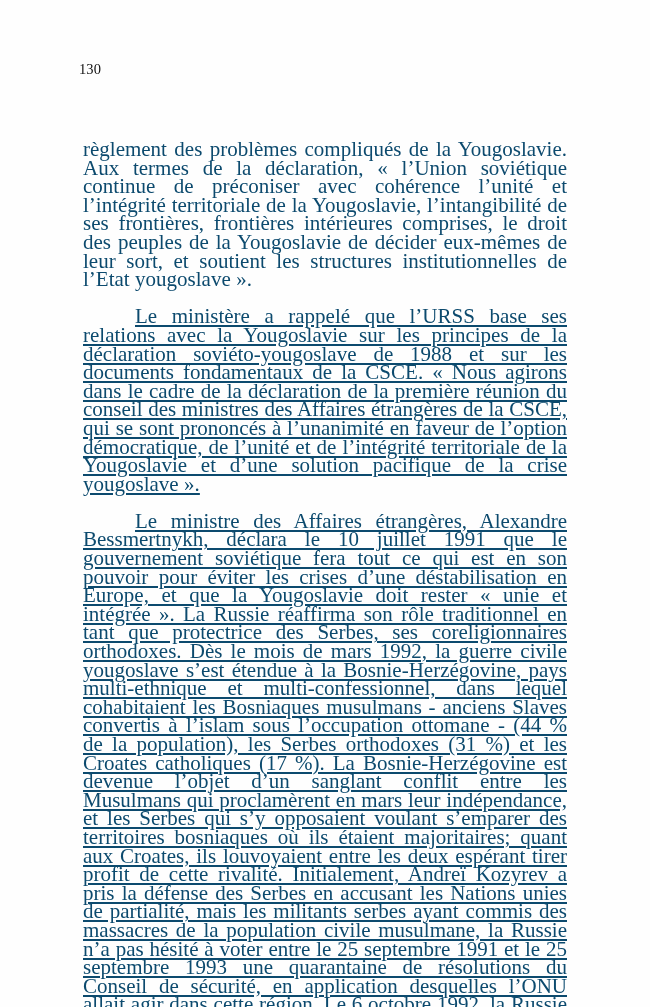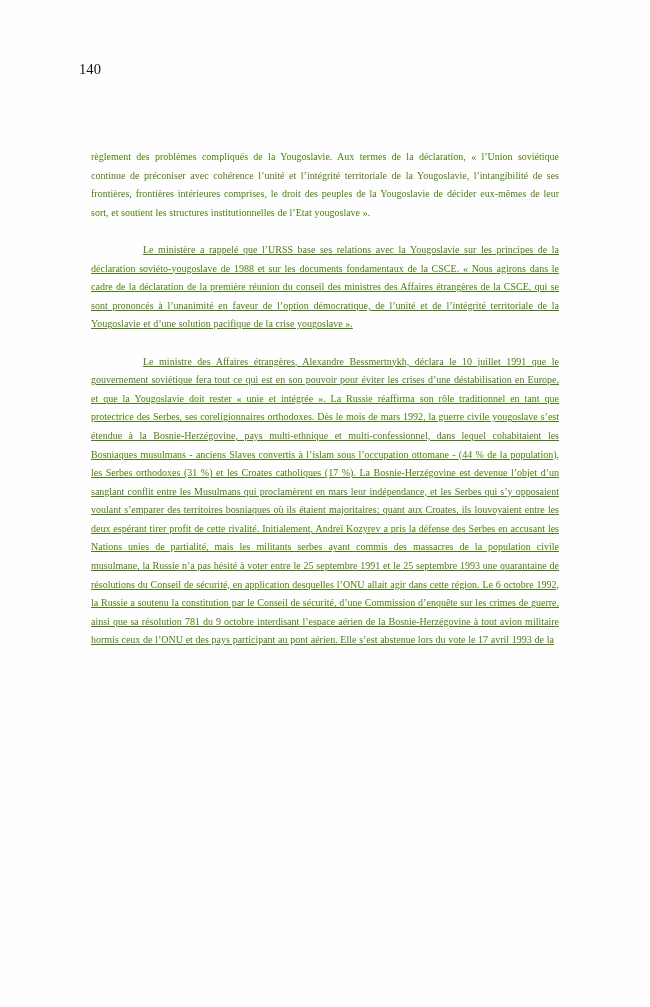--- a/index.html
+++ b/index.html
@@ -38,27 +38,27 @@
 
   
   .text-column {
     position: absolute;
     left: 79px;
     top: 136px;
     width: 492px;
   }
 
   .para {
-    margin: 12px;
+    margin: 4px;
     text-align: justify;
     text-justify: inter-word;
-    font-size: 10px;
+    font-size: 21px;
     line-height: 18.6px;
     text-indent: 52px;
-    color: #4d7c0f;
+    color: #0c4a6e;
     hyphens: none;
     word-spacing: 0.2px;
   }
 
   .para.first {
     text-indent: 0;
   }
 
   .para + .para {
     margin-top: 18.6px;
@@ -68,21 +68,21 @@
   
   .para.runover {
     margin-top: 18.6px;
   }
 </style>
 </head>
 <body>
 
 <div class="page">
 
-  <div class="folio">140</div>
+  <div class="folio">130</div>
 
   <div class="text-column">
 
     <p class="para first">règlement des problèmes compliqués de la Yougoslavie. Aux termes de la déclaration, « l’Union soviétique continue de préconiser avec cohérence l’unité et l’intégrité territoriale de la Yougoslavie, l’intangibilité de ses frontières, frontières intérieures comprises, le droit des peuples de la Yougoslavie de décider eux-mêmes de leur sort, et soutient les structures institutionnelles de l’Etat yougoslave ».</p>
 
     <p class="para">Le ministère a rappelé que l’URSS base ses relations avec la Yougoslavie sur les principes de la déclaration soviéto-yougoslave de 1988 et sur les documents fondamentaux de la CSCE. « Nous agirons dans le cadre de la déclaration de la première réunion du conseil des ministres des Affaires étrangères de la CSCE, qui se sont prononcés à l’unanimité en faveur de l’option démocratique, de l’unité et de l’intégrité territoriale de la Yougoslavie et d’une solution pacifique de la crise yougoslave ».</p>
 
     <p class="para runover">Le ministre des Affaires étrangères, Alexandre Bessmertnykh, déclara le 10 juillet 1991 que  le gouvernement soviétique fera tout ce qui est en son pouvoir pour éviter les crises d’une déstabilisation en Europe, et que la Yougoslavie doit rester « unie et intégrée ». La Russie réaffirma son rôle traditionnel en tant que protectrice des Serbes, ses coreligionnaires orthodoxes. Dès le mois de mars 1992, la guerre civile yougoslave s’est étendue à la Bosnie-Herzégovine, pays multi-ethnique et multi-confessionnel, dans lequel cohabitaient les Bosniaques musulmans - anciens Slaves convertis à l’islam sous l’occupation ottomane - (44 % de la population), les Serbes orthodoxes (31 %) et les Croates catholiques (17 %). La Bosnie-Herzégovine est devenue l’objet d’un sanglant conflit entre les Musulmans qui proclamèrent en mars  leur indépendance, et les Serbes qui s’y opposaient voulant s’emparer des territoires bosniaques où ils étaient majoritaires; quant aux Croates, ils louvoyaient entre les deux espérant tirer profit de cette rivalité. Initialement, Andreï Kozyrev a pris la défense des Serbes en accusant les Nations unies de partialité, mais les militants serbes ayant commis des massacres de la population civile musulmane, la Russie n’a pas hésité à voter entre le 25 septembre 1991 et le 25 septembre 1993 une quarantaine de résolutions du Conseil de sécurité, en application desquelles l’ONU allait agir dans cette région. Le 6 octobre 1992, la Russie a soutenu la constitution par le Conseil de sécurité, d’une Commission d’enquête sur les crimes de guerre, ainsi que sa résolution 781 du 9 octobre interdisant l’espace aérien de la Bosnie-Herzégovine à tout avion militaire hormis ceux de l’ONU et des pays participant au pont aérien. Elle s’est abstenue lors du vote le 17 avril 1993 de la</p>
 
   </div>

